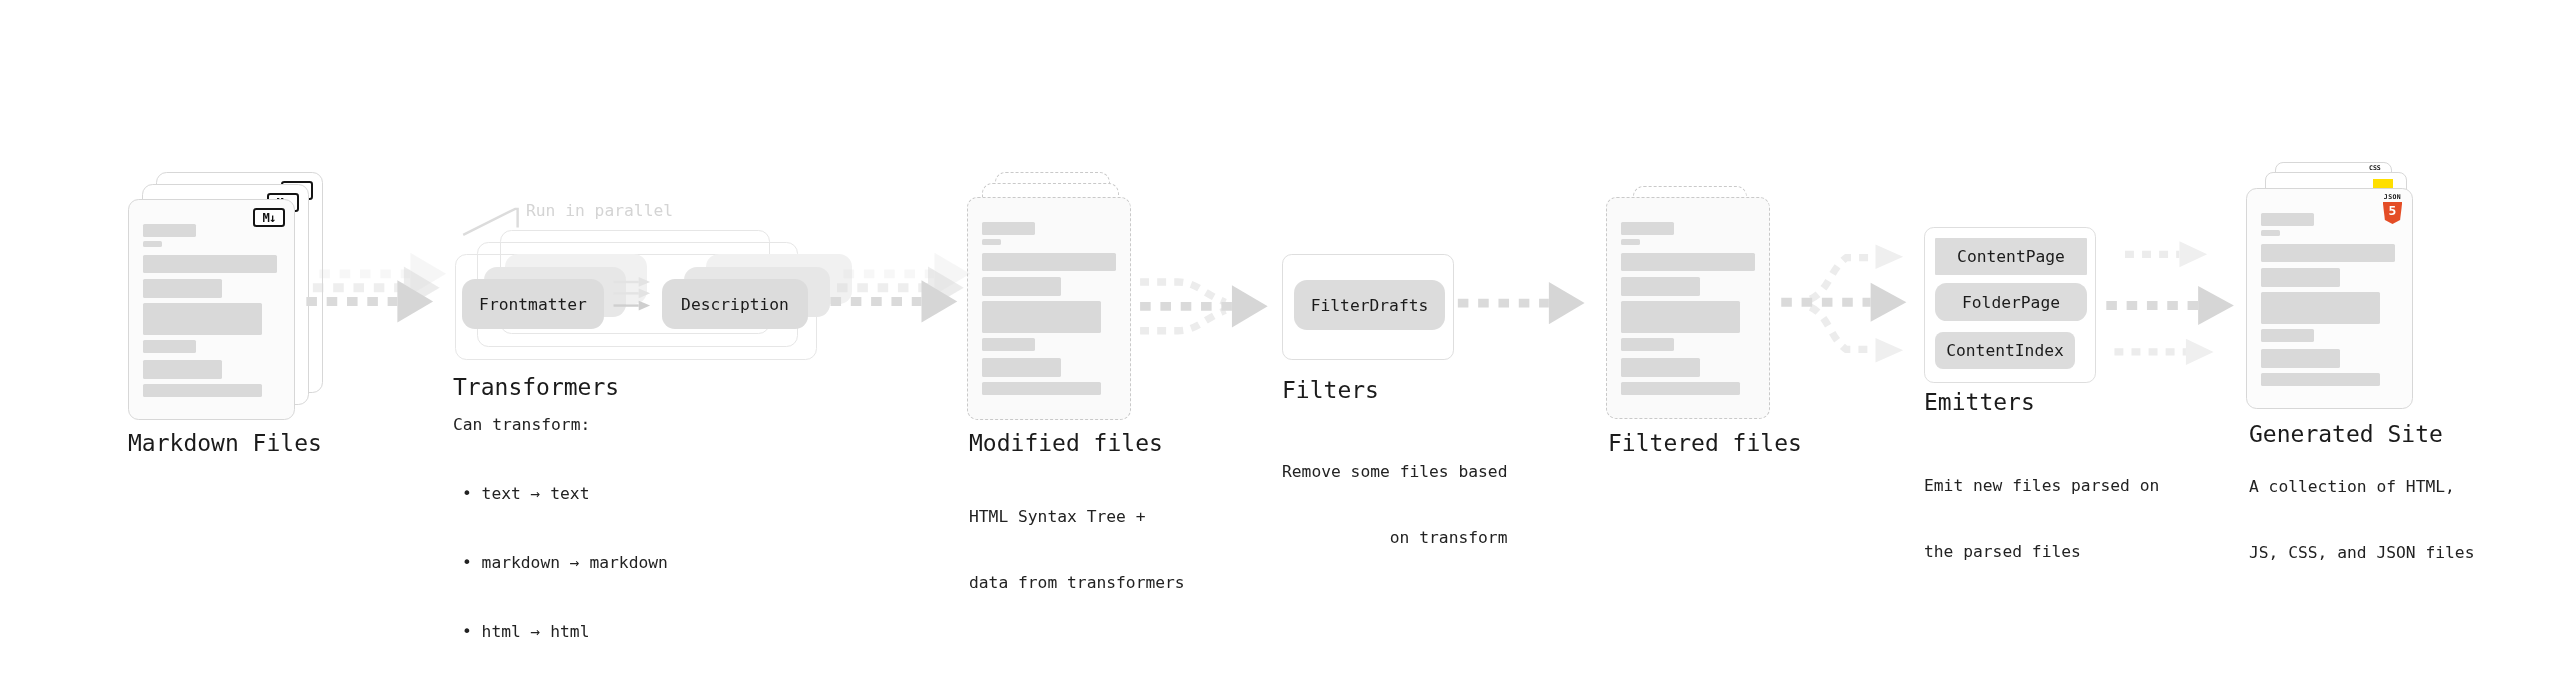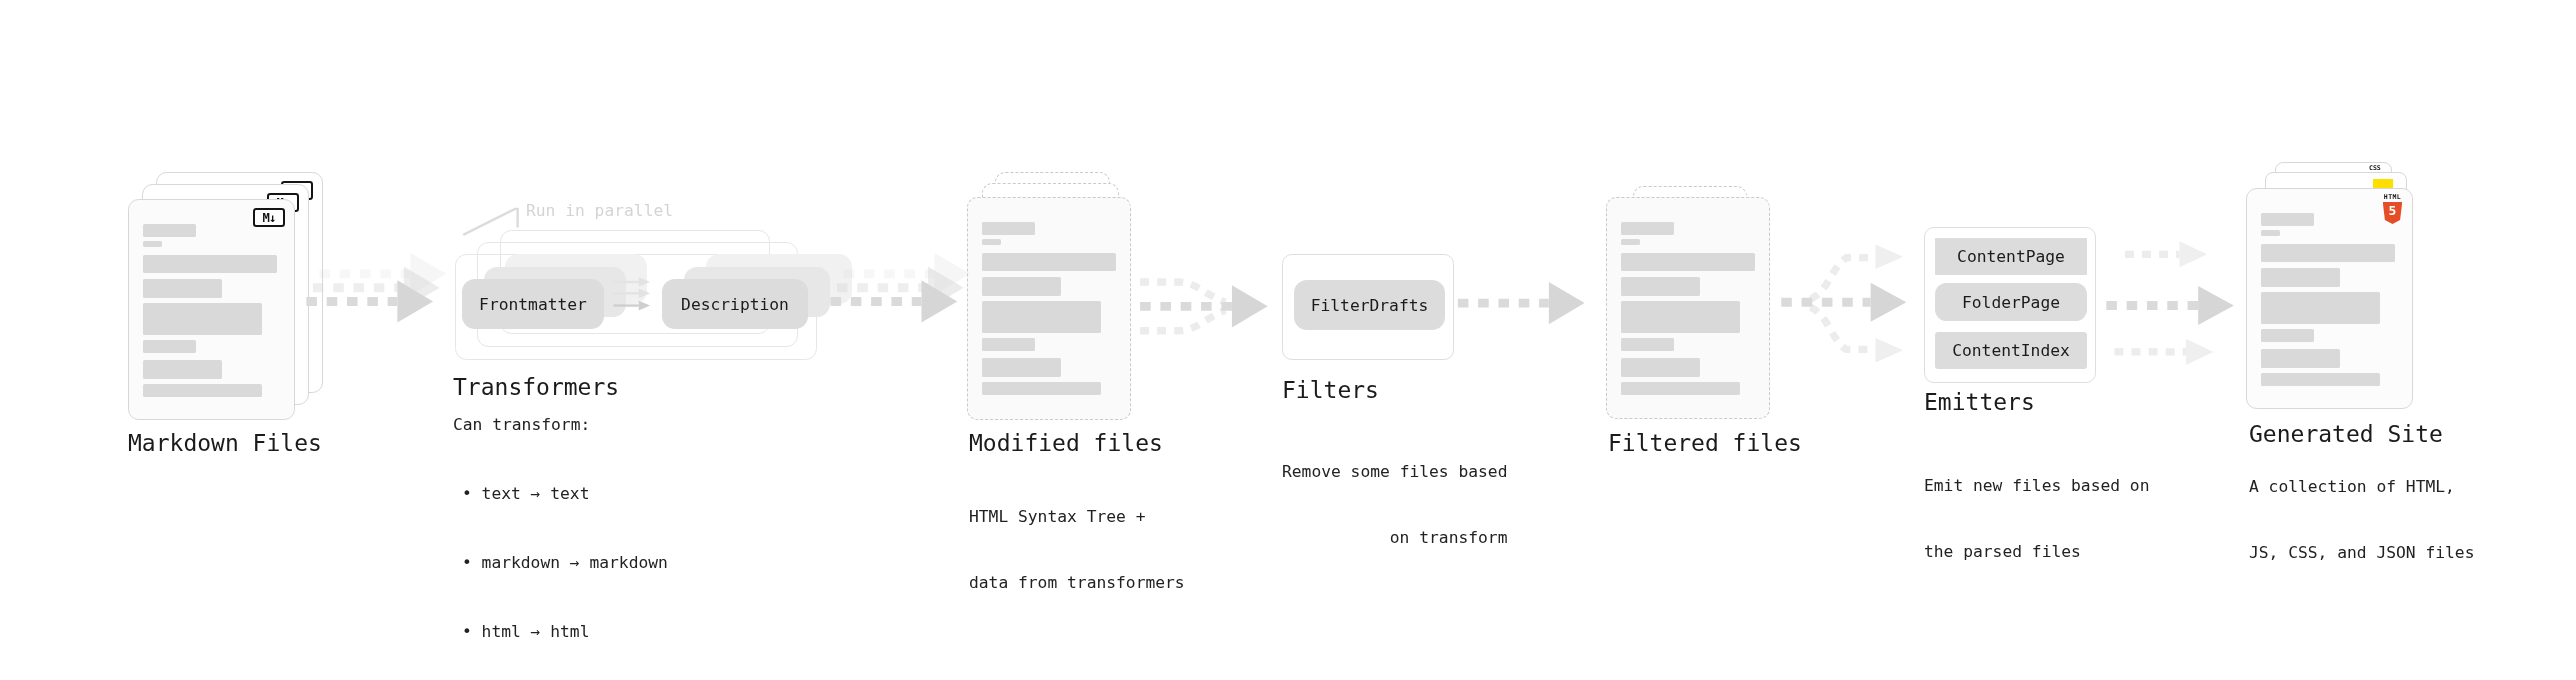--- a/index.html
+++ b/index.html
@@ -129,39 +129,39 @@
       <i class="bar" style="top:160px;width:79px;height:18.7px;"></i>
       <i class="bar" style="top:184px;width:119px;height:13px;"></i>
     </div>
     <div class="stage-label" style="left:1608px;top:429px;">Filtered files</div>
   </div>
 
   <div>
     <div class="panel" style="left:1924px;top:227px;width:172px;height:156px;"></div>
     <div class="pill" style="left:1935px;top:238px;width:152px;height:37px;border-radius:1px;">ContentPage</div>
     <div class="pill" style="left:1935px;top:283px;width:152px;height:38px;border-radius:11.4px;">FolderPage</div>
-    <div class="pill" style="left:1935px;top:332px;width:152px;height:37px;border-radius:3px;">ContentIndex</div>
+    <div class="pill" style="left:1935px;top:332px;width:140px;height:37px;border-radius:8px;">ContentIndex</div>
     <div class="stage-label" style="left:1924px;top:388px;">Emitters</div>
     <div class="stage-desc" style="left:1924px;top:431px;">
-      <div>Emit new files based on</div>
+      <div>Emit new files parsed on</div>
       <div>the parsed files</div>
     </div>
   </div>
 
   <div>
     <div class="card peek" style="left:2275px;top:162px;width:117px;height:57px;border-radius:8.1px;">
       <div class="badge-css-text" style="left:93px;top:2.4px;">CSS</div>
       <div class="badge-css-bar" style="left:91px;top:9.8px;width:17px;height:3.3px;"></div>
     </div>
     <div class="card peek" style="left:2265px;top:172px;width:142px;height:57px;border-radius:8.1px;">
       <div class="badge-js" style="left:107px;top:5.7px;width:19.5px;height:9px;"></div>
     </div>
     <div class="card" style="left:2246px;top:188px;width:167px;height:221px;background:#fcfcfc;">
       <div class="html5" style="left:135px;top:4.9px;">
-        <div class="word">HTML</div>
+        <div class="word">JSON</div>
         <div class="shield">
           <span class="five">5</span>
         </div>
       </div>
       <i class="bar" style="top:24.4px;width:53px;height:12.2px;"></i>
       <i class="bar" style="top:41px;width:18.7px;height:5.7px;"></i>
       <i class="bar" style="top:55px;width:134px;height:18px;"></i>
       <i class="bar" style="top:79px;width:79px;height:18.7px;"></i>
       <i class="bar" style="top:103px;width:119px;height:32px;"></i>
       <i class="bar" style="top:140px;width:53px;height:13px;"></i>

